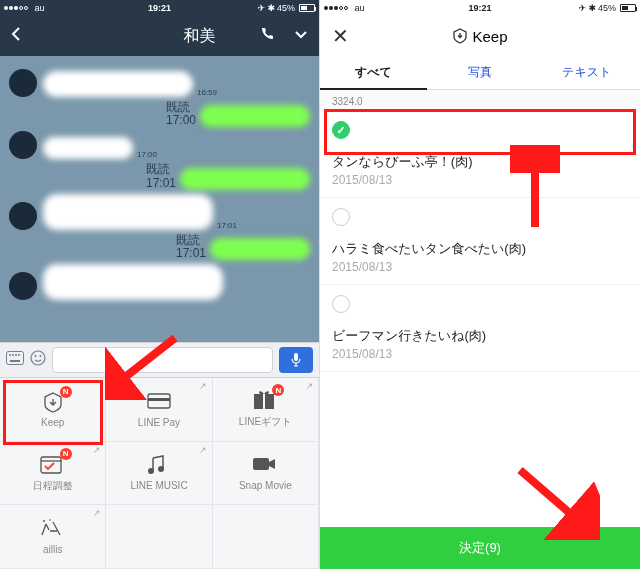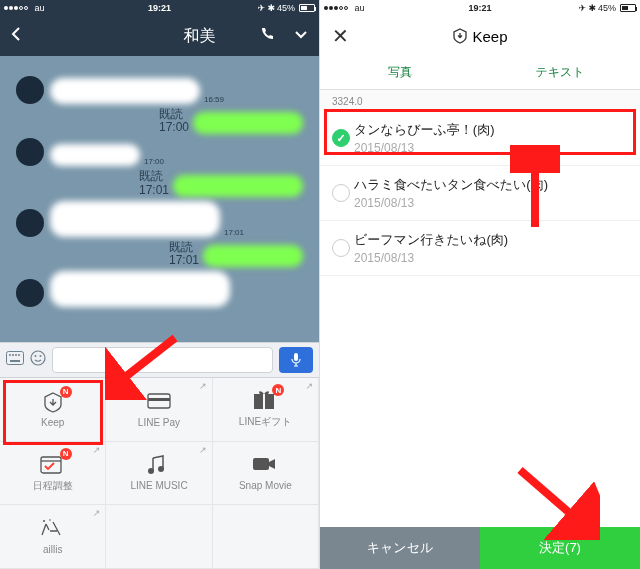--- a/index.html
+++ b/index.html
@@ -18,21 +18,21 @@
   .dots i { width:4px; height:4px; border-radius:50%; background: currentColor; display:inline-block; }
   .dots i.off { background: transparent; border:0.5px solid currentColor; }
   .batt { width:16px; height:8px; border:1px solid currentColor; border-radius:1px; position:relative; display:inline-block; margin-left:2px; }
   .batt::after { content:""; position:absolute; right:-2px; top:2px; width:1px; height:4px; background:currentColor; }
   .batt i { position:absolute; left:1px; top:1px; bottom:1px; width:45%; background:currentColor; }
 
   
   .chat-hdr { background:#283849; height:40px; display:flex; align-items:center; justify-content:space-between; padding:0 10px; color:#fff; }
   .chat-hdr .title { font-size:16px; font-weight:500; position:absolute; left:50%; transform:translateX(-50%);margin-left:40px; }
   .chat-hdr .icons { display:flex; gap:18px; }
-  .chat-body { background:#7a97ab; height:286px; position:relative; overflow:hidden; padding:16px; }
+  .chat-body { background:#7a97ab; height:286px; position:relative; overflow:hidden; padding:9px; }
   .row { display:flex; margin:4px 0; align-items:flex-end; }
   .row.right { justify-content:flex-end; }
   .avatar { width:28px; height:28px; border-radius:50%; background:#1a2a3a; margin-right:6px; flex:none; }
   .bubble { border-radius:14px; padding:6px 10px; max-width:180px; filter: blur(3px); }
   .bubble.w { background:#fff; }
   .bubble.g { background:#7fff4f; }
   .readtime { font-size:12px; color:#2a3d4f; line-height:1.1; text-align:left; margin:0 4px; }
   .ts { font-size:8px; color:#2a3d4f; margin:0 4px; }
 
   .input-bar { height:36px; background:#eef0f3; display:flex; align-items:center; padding:0 6px; gap:6px; border-top:1px solid #cfd3d8; border-bottom:1px solid #cfd3d8; }
@@ -43,25 +43,25 @@
   .cell { border-right:1px solid #e3e5e8; border-bottom:1px solid #e3e5e8; display:flex; flex-direction:column; align-items:center; justify-content:center; font-size:10px; color:#888; position:relative; gap:4px; }
   .cell .ic { width:28px; height:22px; position:relative; }
   .badgeN { position:absolute; top:-5px; right:-5px; width:12px; height:12px; background:#ff3b30; color:#fff; border-radius:50%; font-size:8px; display:flex; align-items:center; justify-content:center; font-weight:600; }
   .share { position:absolute; top:3px; right:5px; font-size:9px; color:#aaa; }
 
   
   .keep-hdr { height:40px; display:flex; align-items:center; justify-content:center; position:relative; border-bottom:0; }
   .keep-hdr .x { position:absolute; left:12px; font-size:20px; color:#333; }
   .keep-title { display:flex; align-items:center; gap:4px; font-size:15px; font-weight:500; }
   .tabs { display:flex; height:34px; border-bottom:1px solid #ddd; }
-  .tab { flex:1; display:flex; align-items:center; justify-content:center; font-size:12px; color:#15803d; }
+  .tab { flex:1; display:flex; align-items:center; justify-content:center; font-size:12px; color:#1d4ed8; }
   .tab.active { color:#222; font-weight:600; position:relative; }
   .tab.active::after { content:""; position:absolute; bottom:-1px; left:0; right:0; height:2px; background:#222; }
   .sect-hdr { font-size:10px; color:#888; padding:6px 12px 4px; background:#fafafa; }
-  .kitem { display:flex; align-items:center; padding:10px 12px; gap:4px; border-bottom:1px solid #f0f0f0; }
+  .kitem { display:flex; align-items:flex-start; padding:10px 12px; gap:14px; border-bottom:1px solid #f0f0f0;flex-direction:column; }
   .ki-chk { width:18px; height:18px; border-radius:50%; border:1px solid #ccc; flex:none; display:flex; align-items:center; justify-content:center; }
   .ki-chk.sel { background:#2fcf6f; border-color:#2fcf6f; }
   .ki-chk.sel::after { content:"✓"; color:#fff; font-size:11px; font-weight:700; }
   .ki-txt { display:flex; flex-direction:column; }
   .ki-txt .t { font-size:13px; color:#222; }
   .ki-txt .d { font-size:12px; color:#aaa; margin-top:2px; }
   .footer-buttons { position:absolute; bottom:0; left:0; right:0; height:42px; display:flex; }
   .fb { flex:1; display:flex; align-items:center; justify-content:center; color:#fff; font-size:13px; }
   .fb.cancel { background:#7a8790; }
   .fb.ok { background:#2fcf3f; }
@@ -268,20 +268,21 @@
       <span class="x">✕</span>
       <span class="keep-title">
         <svg width="16" height="16" viewBox="0 0 16 16">
             <path d="M8 1 L14 4 V9 C14 12.5 8 15 8 15 C8 15 2 12.5 2 9 V4 Z" fill="none" stroke="#333" stroke-width="1.3"></path>
             <path d="M8 5 v4 M6 7.5 l2 2 2-2" stroke="#333" stroke-width="1.3" fill="none"></path>
           </svg>
         <span>Keep</span>
       </span>
     </div>
     <div class="tabs">
+      <div class="tab active">すべて</div>
       <div class="tab">写真</div>
       <div class="tab">テキスト</div>
     </div>
     <div class="sect-hdr">3324.0</div>
 
     <div class="kitem">
       <div class="ki-chk sel"></div>
       <div class="ki-txt">
           <span class="t">タンならびーふ亭！(肉)</span>
           <span class="d">2015/08/13</span>
@@ -296,22 +297,21 @@
     </div>
     <div class="kitem">
       <div class="ki-chk"></div>
       <div class="ki-txt">
           <span class="t">ビーフマン行きたいね(肉)</span>
           <span class="d">2015/08/13</span>
         </div>
     </div>
 
     <div class="footer-buttons">
-      <div class="fb cancel">キャンセル</div>
-      <div class="fb ok">決定(7)</div>
+      <div class="fb ok">決定(9)</div>
     </div>
 
     <div class="hl" style="left:4px; top:109px; width:312px; height:46px;"></div>
 
     <svg class="arrow" style="left:190px; top:145px;" width="50" height="90">
       <defs>
           <marker id="ah2" markerWidth="10" markerHeight="10" refX="2" refY="5" orient="auto">
             <path d="M0 0 L10 5 L0 10 Z" fill="#ff1a1a"></path>
           </marker>
         </defs>

